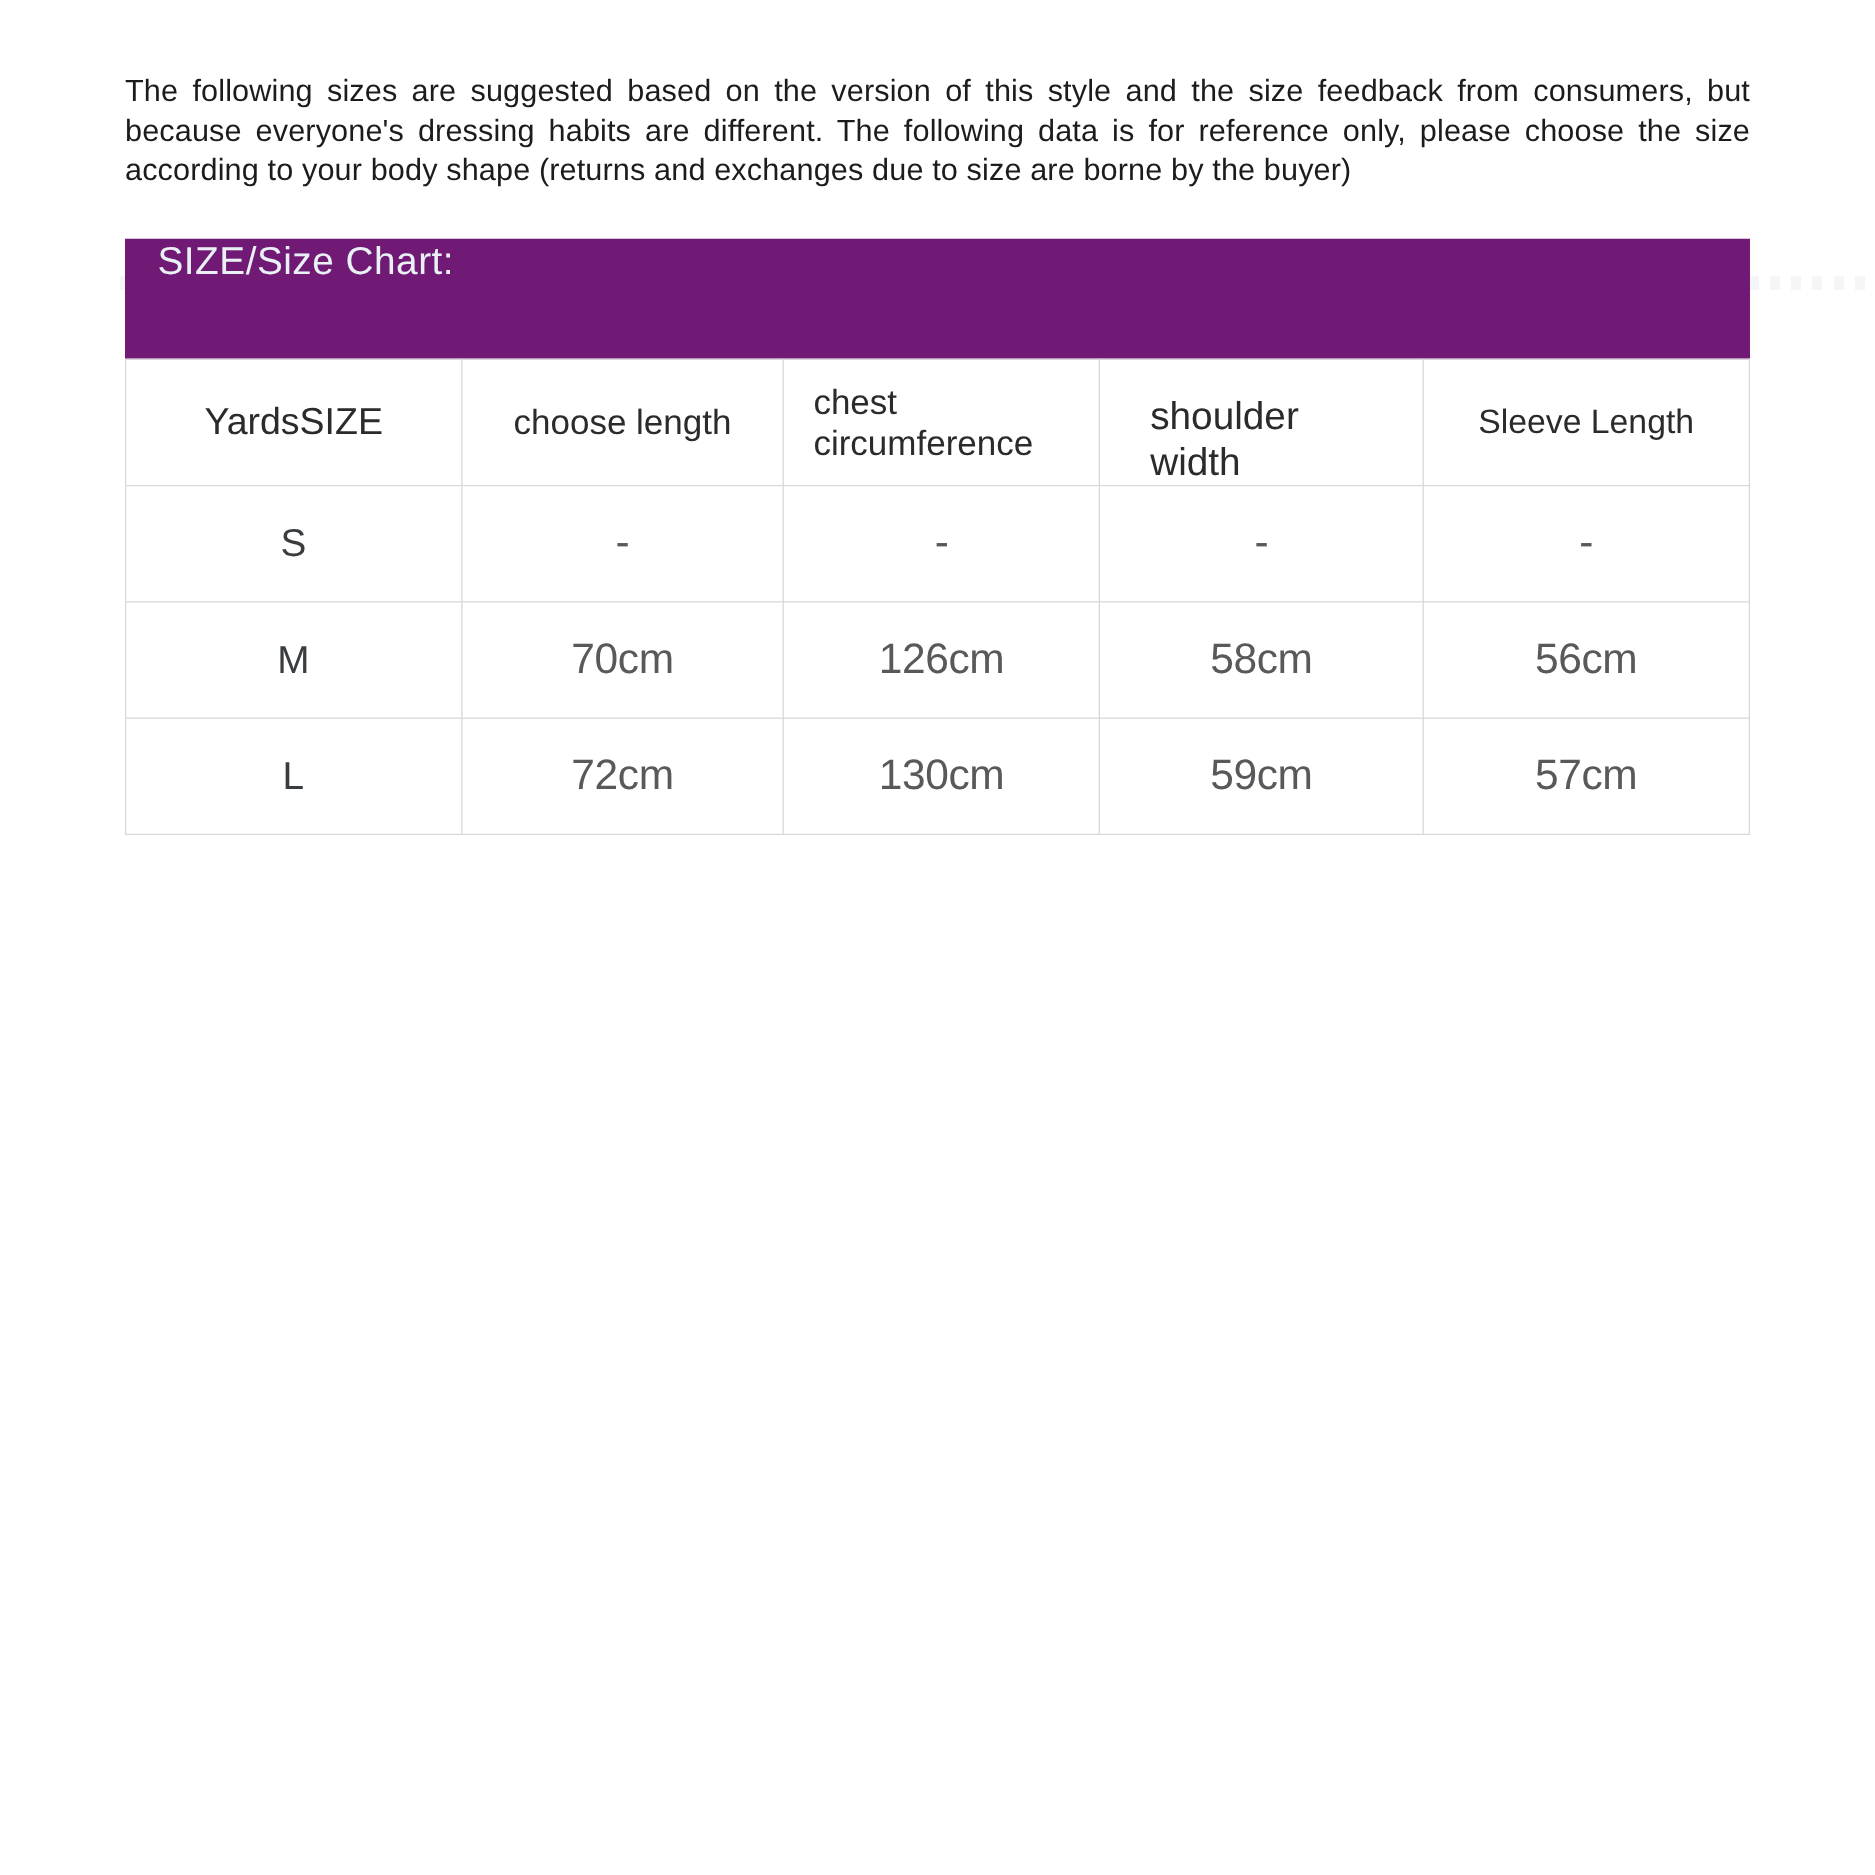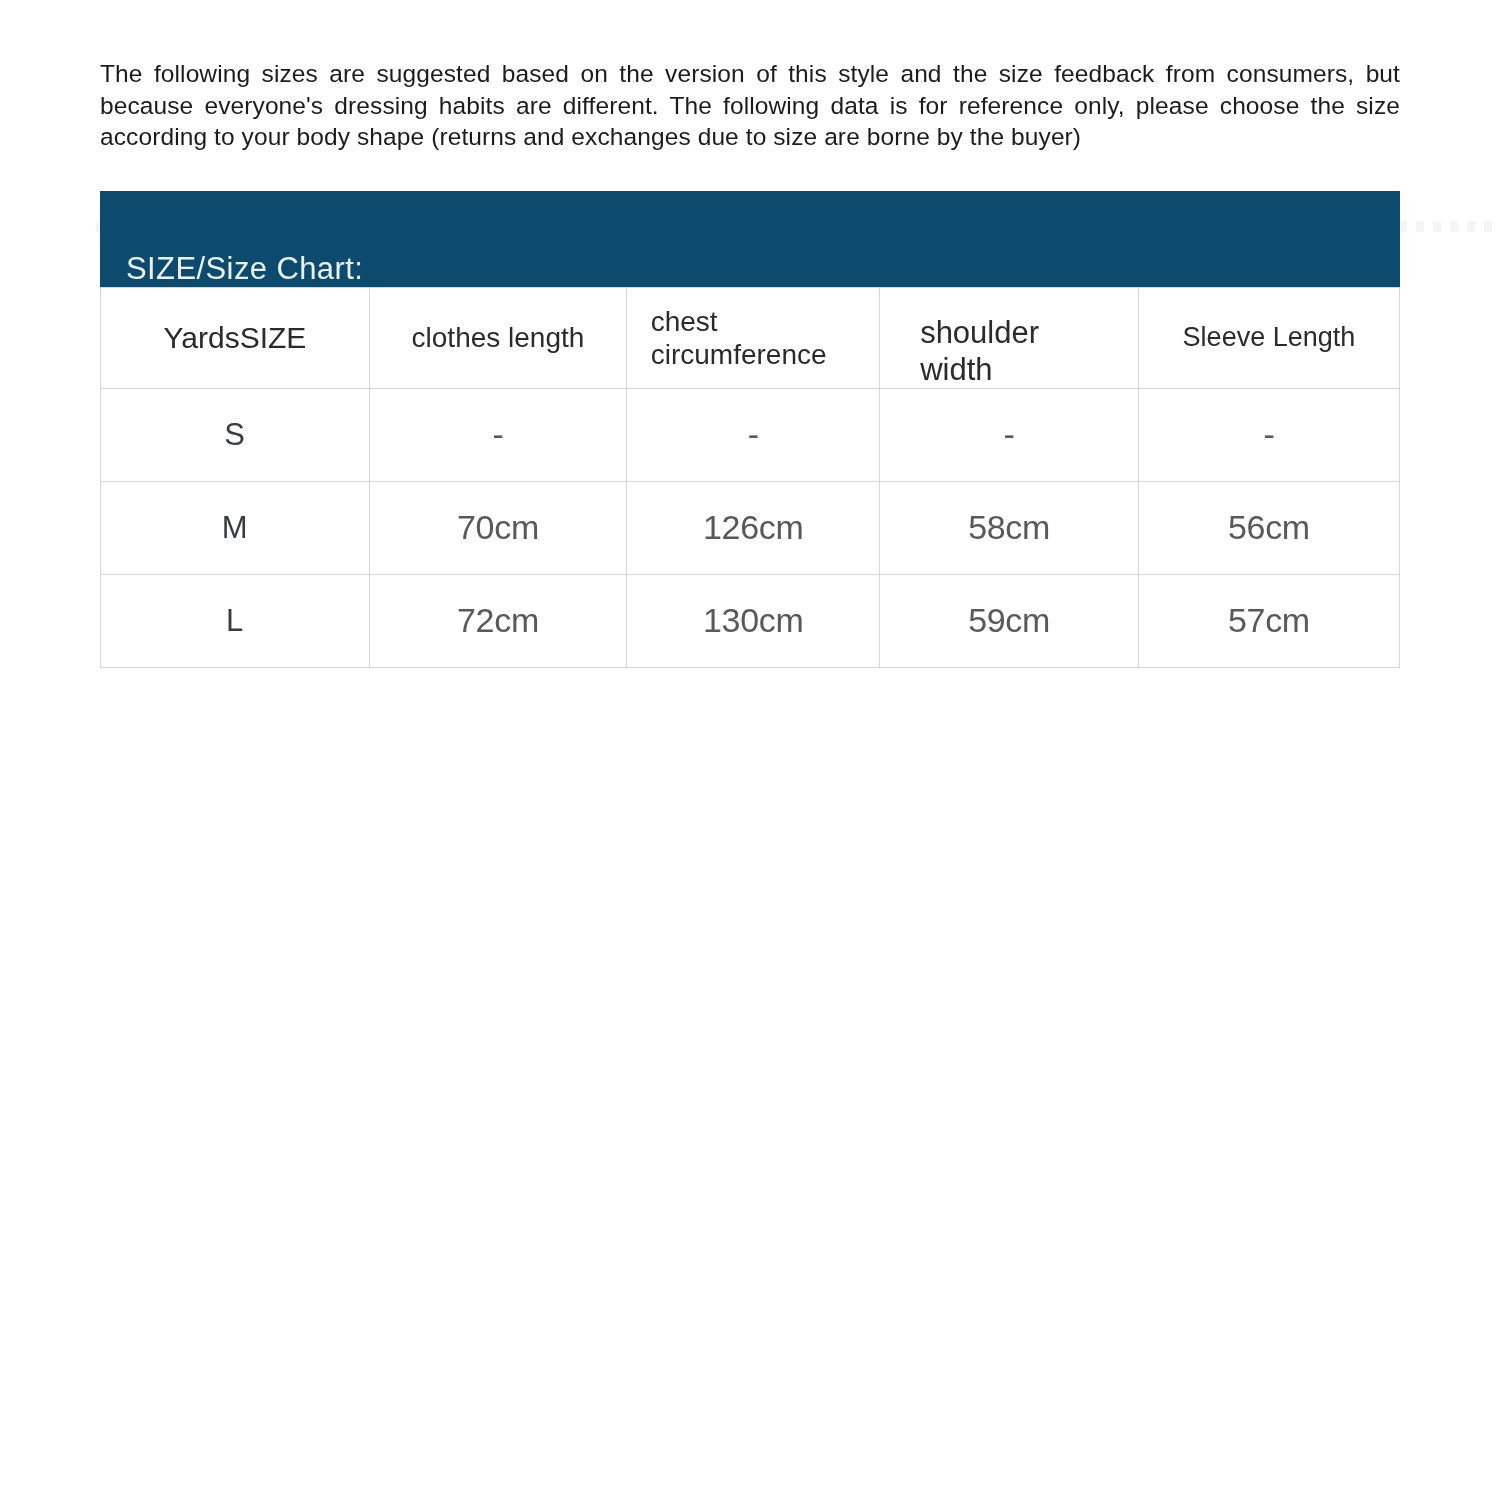--- a/index.html
+++ b/index.html
@@ -42,23 +42,23 @@
     margin: 58px 0 0 0;
     font-size: 24.5px;
     line-height: 31.5px;
     text-align: justify;
     color: #1c1c1c;
     letter-spacing: 0.1px;
   }
   .banner {
     margin-top: 38px;
     height: 96px;
-    background: #0c4a6e;
+    background: #701a75;
     display: flex;
-    align-items: flex-end;
+    align-items: flex-start;
     padding-left: 26px;
     box-sizing: border-box;
   }
   .banner-title {
     color: #E9F1F5;
     font-size: 31px;
     letter-spacing: 0.4px;
   }
   table.size-table {
     width: 100%;
@@ -116,21 +116,21 @@
     <colgroup>
       <col style="width:20.7%">
       <col style="width:19.8%">
       <col style="width:19.5%">
       <col style="width:19.9%">
       <col style="width:20.1%">
     </colgroup>
     <thead>
       <tr>
         <td class="h-size">YardsSIZE</td>
-        <td class="h-clothes">clothes length</td>
+        <td class="h-clothes">choose length</td>
         <td class="h-chest"><span>chest circumference</span></td>
         <td class="h-shoulder"><span>shoulder width</span></td>
         <td class="h-sleeve">Sleeve Length</td>
       </tr>
     </thead>
     <tbody>
       <tr>
         <td class="c-size">S</td>
         <td class="c-val">-</td>
         <td class="c-val">-</td>

